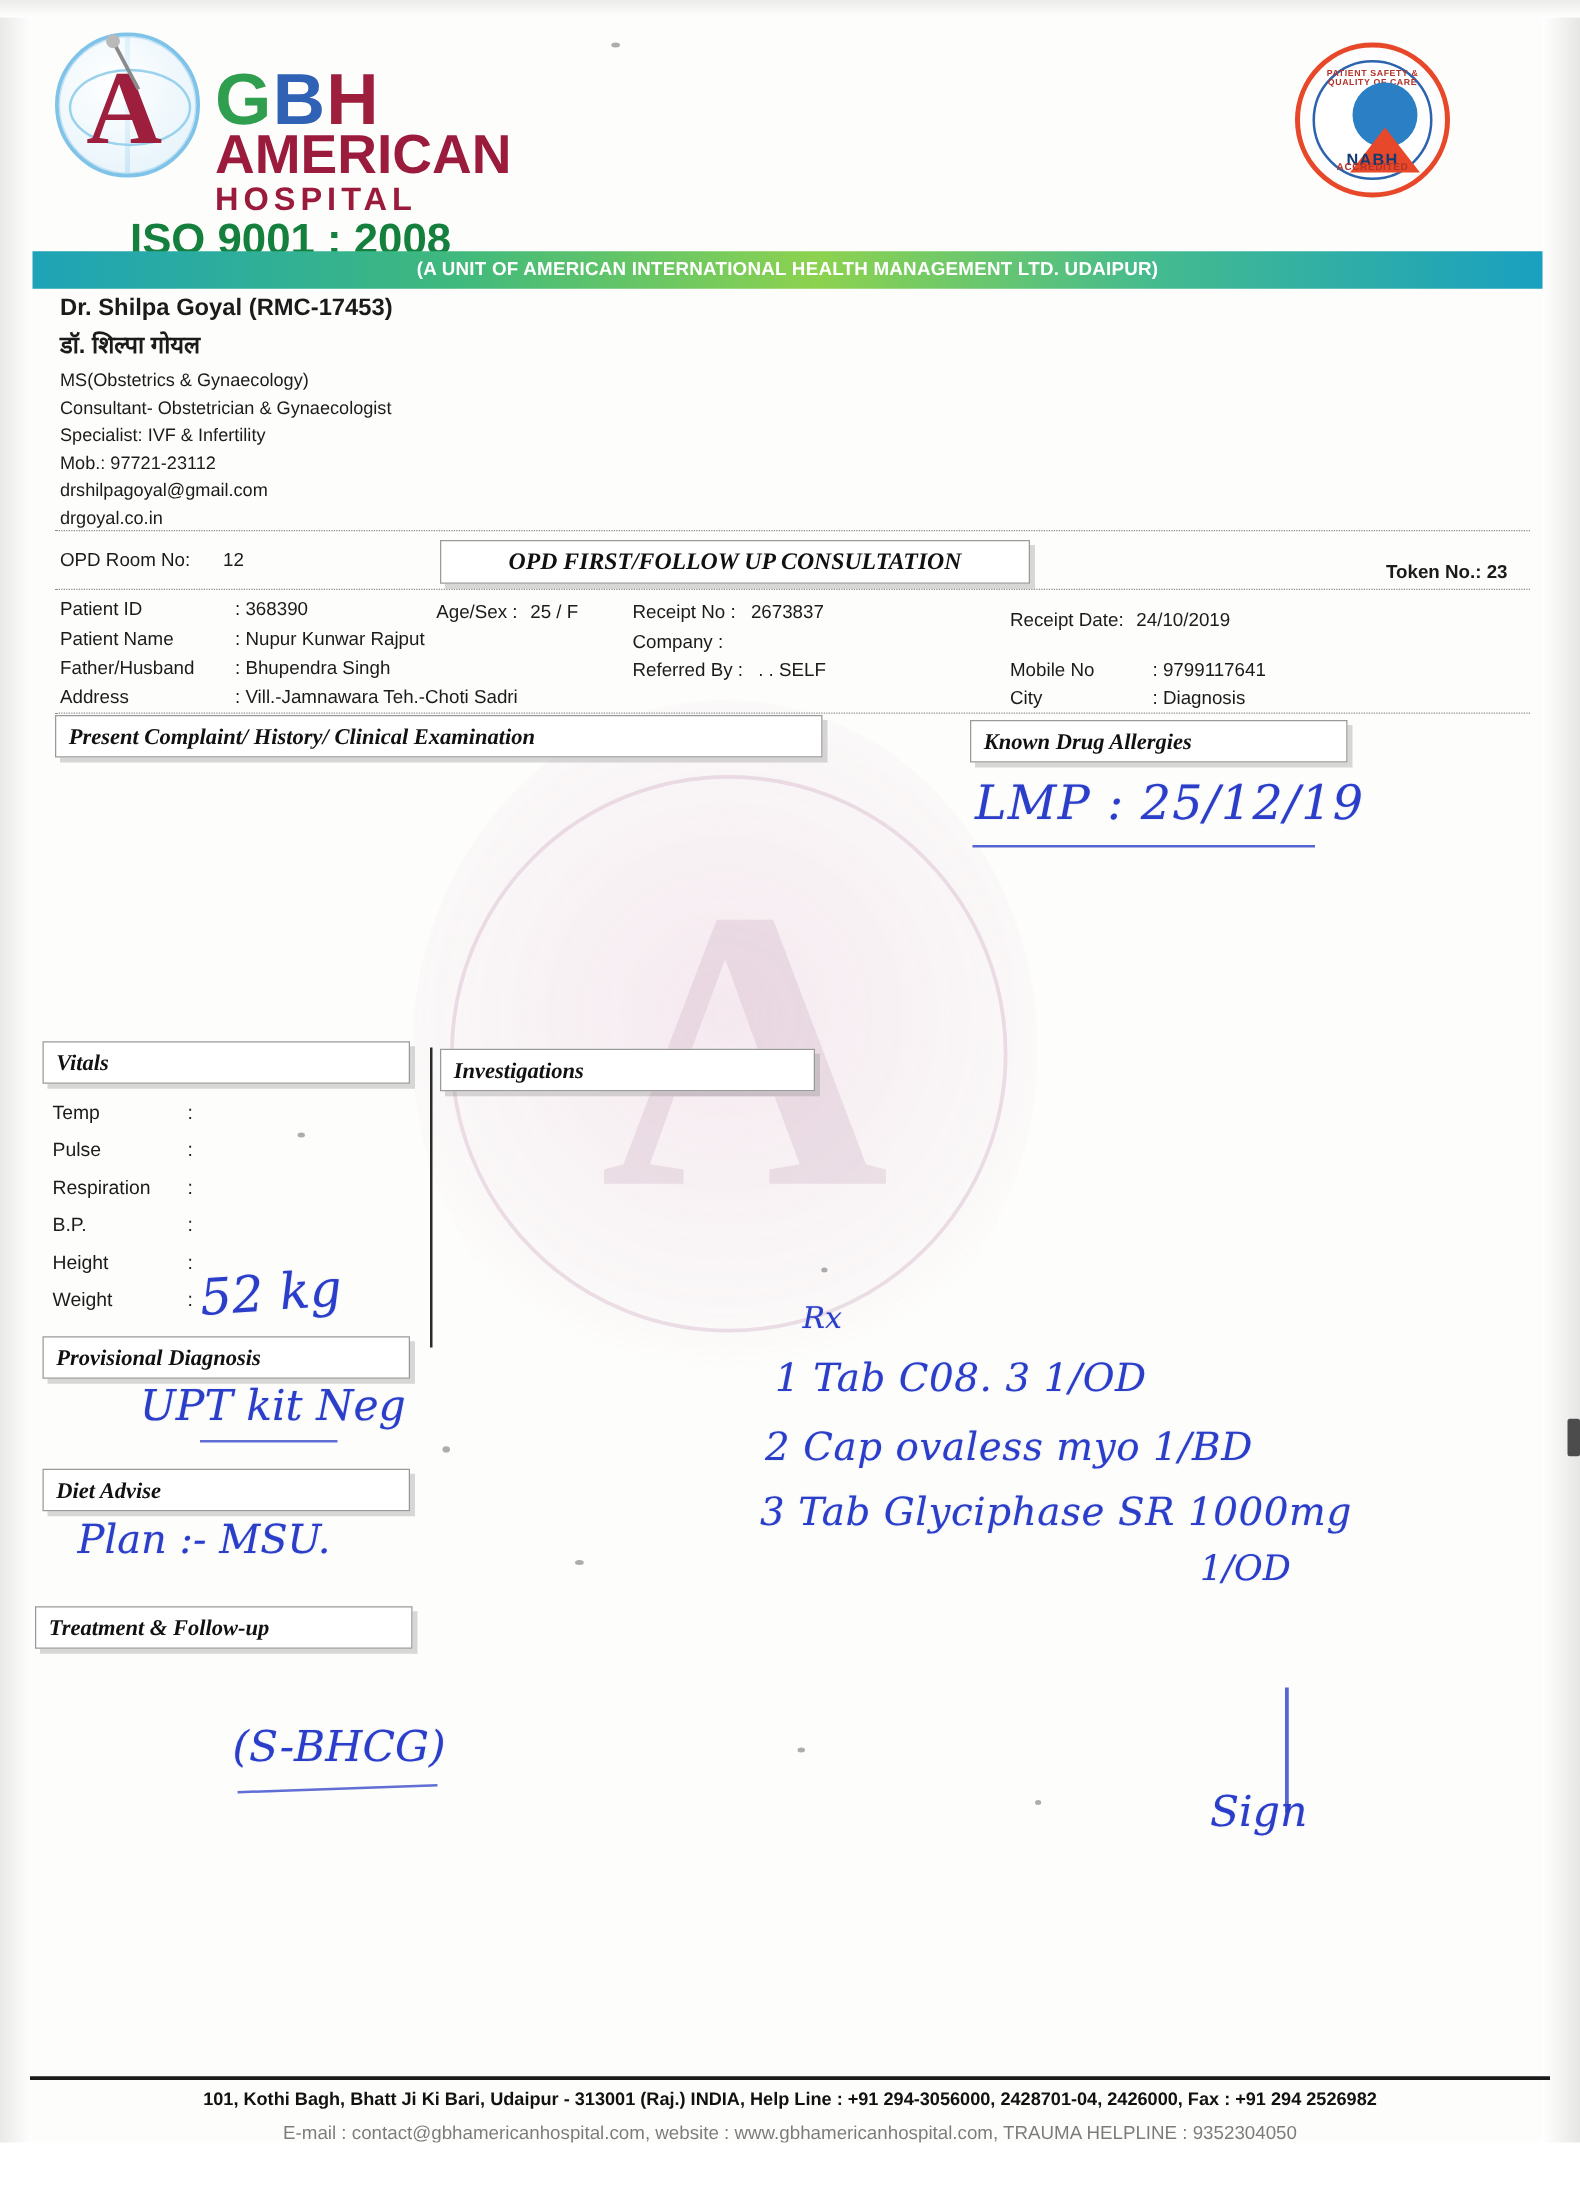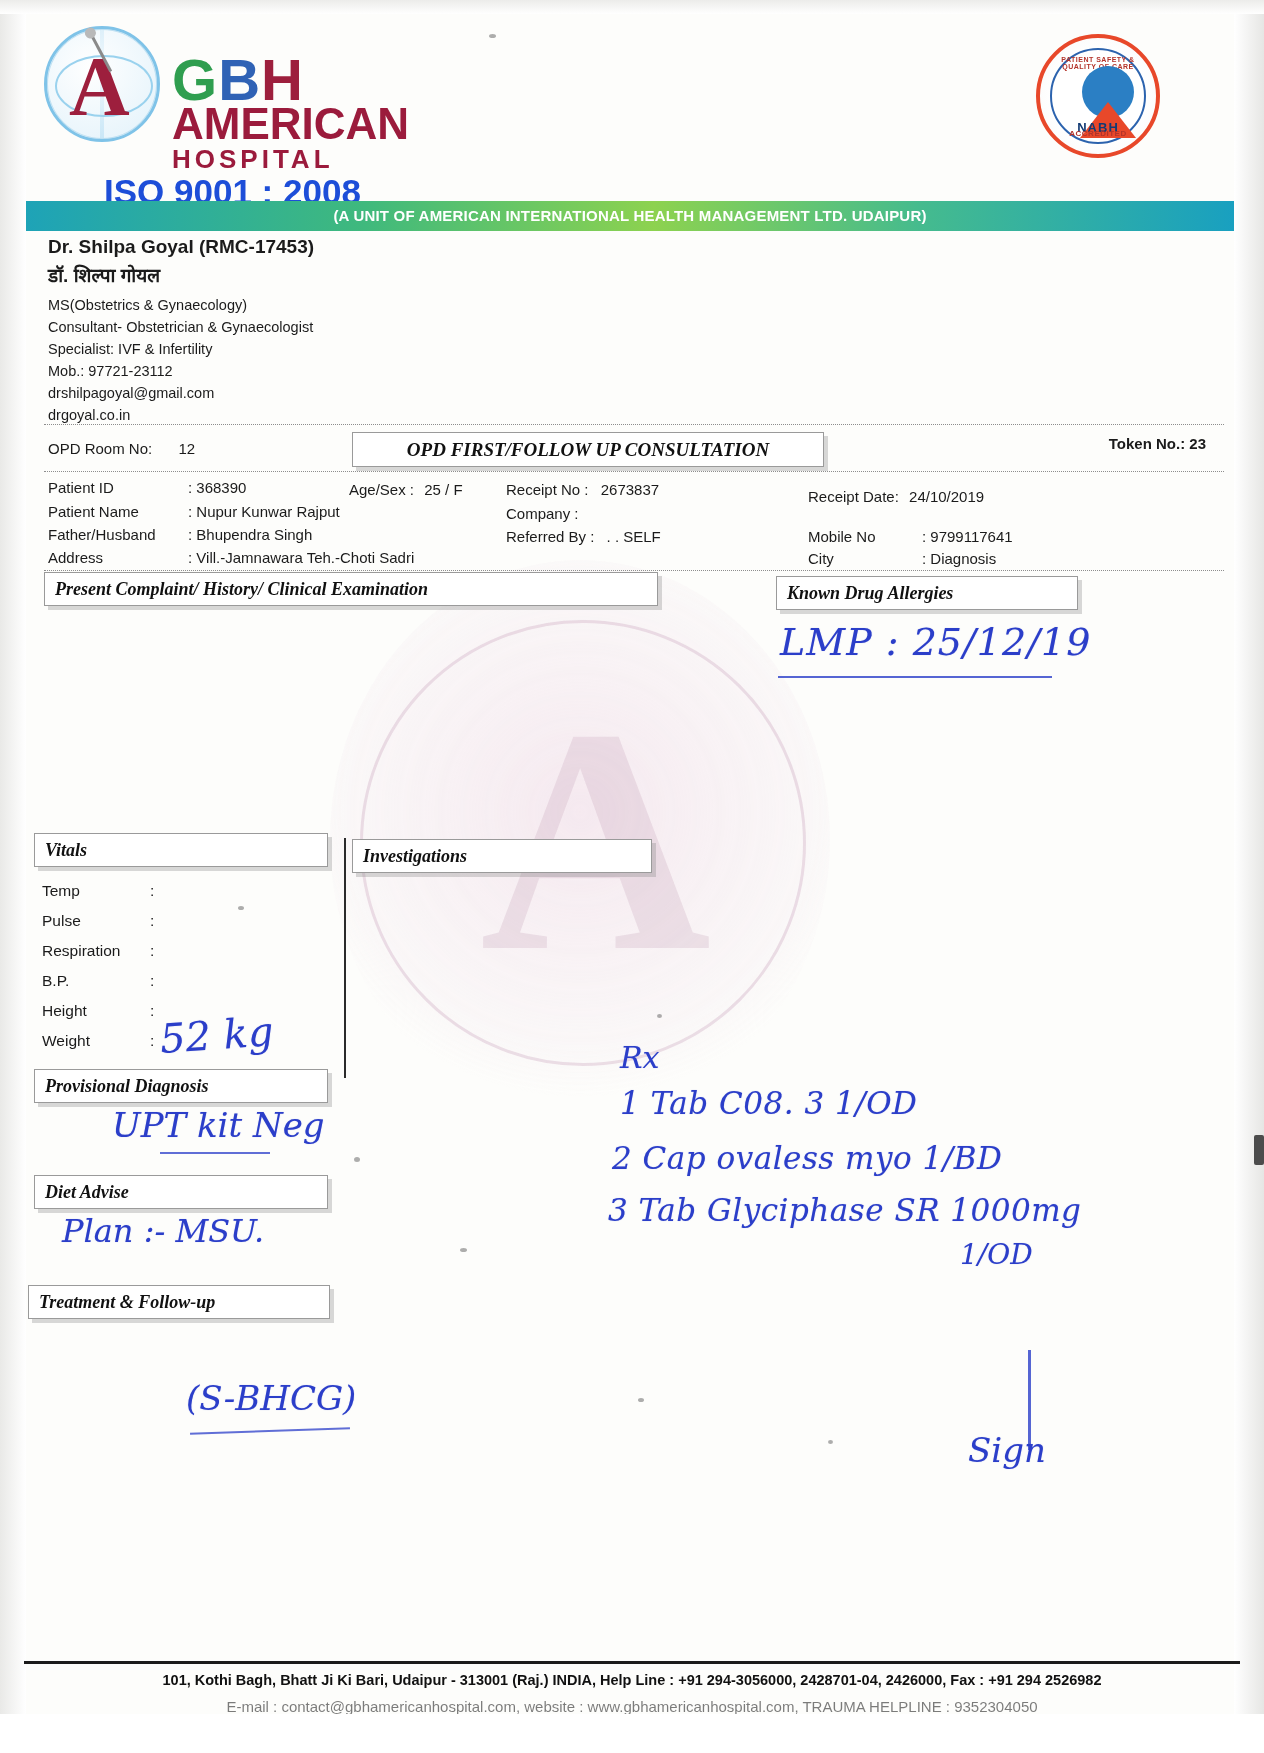--- a/index.html
+++ b/index.html
@@ -47,21 +47,21 @@
   .gbh .b{color:#2f62b5;}
   .gbh .h{color:#9d1f3d;}
   .american{
     position:absolute;left:128px;top:78px;font-weight:bold;font-size:44px;line-height:40px;letter-spacing:0px;
     color:#9b1b3c;
   }
   .hospital{
     position:absolute;left:128px;top:118px;font-weight:bold;font-size:26px;letter-spacing:4px;color:#9b1b3c;
   }
   .iso{
-    position:absolute;left:60px;top:146px;font-weight:bold;font-size:35px;color:#1d4ed8;letter-spacing:0px;
+    position:absolute;left:60px;top:146px;font-weight:bold;font-size:35px;color:#15803d;letter-spacing:0px;
   }
   .cin{
     position:absolute;left:60px;top:183px;font-size:12px;font-weight:bold;color:#3a3a3a;letter-spacing:.2px;
   }
 
   .nabh{
     position:absolute;right:104px;top:34px;width:116px;height:116px;border-radius:50%;
     border:4px solid #e8482a;
     background:radial-gradient(circle at 50% 50%,#ffffff 55%, #f7f7f7 100%);
   }
@@ -109,21 +109,21 @@
   .opd-room .v{margin-left:22px;}
   .title-box{
     position:absolute;left:352px;top:432px;width:470px;height:33px;
     border:1px solid #9a9a9a;background:#ffffff;
     box-shadow:4px 4px 0 rgba(120,120,120,.28);
   }
   .title-box span{
     display:block;text-align:center;font-family:"Liberation Serif", serif;font-style:italic;font-weight:bold;
     font-size:19px;line-height:33px;color:#111;
   }
-  .token{position:absolute;right:58px;top:435px;font-size:15px;font-weight:bold;color:#1b1b1b;}
+  .token{position:absolute;right:58px;top:449px;font-size:15px;font-weight:bold;color:#1b1b1b;}
 
   
   .pfield{position:absolute;font-size:15px;color:#1b1b1b;white-space:nowrap;}
   .lbl{display:inline-block;}
   .val{display:inline-block;}
 
   
   .sec{
     position:absolute;border:1px solid #9a9a9a;background:#ffffff;
     box-shadow:4px 4px 0 rgba(130,130,130,.30);
@@ -342,21 +342,21 @@
   <div class="hw" style="left:780px;top:620px;font-size:38px;letter-spacing:1px;">LMP : 25/12/19</div>
   <div style="position:absolute;left:778px;top:676px;width:274px;height:2px;background:#2b3ec9;opacity:.8;"></div>
 
   <div class="hw" style="left:160px;top:1012px;font-size:40px;transform:rotate(-4deg);">52 kg</div>
 
   <div class="hw" style="left:112px;top:1105px;font-size:34px;">UPT kit Neg</div>
   <div style="position:absolute;left:160px;top:1152px;width:110px;height:2px;background:#2b3ec9;opacity:.75;"></div>
 
   <div class="hw" style="left:62px;top:1212px;font-size:32px;">Plan :- MSU.</div>
 
-  <div class="hw" style="left:620px;top:1040px;font-size:30px;">Rx</div>
+  <div class="hw" style="left:642px;top:1040px;font-size:24px;">Rx</div>
   <div class="hw" style="left:620px;top:1085px;font-size:31px;letter-spacing:.5px;">1 Tab  C08. 3  1/OD</div>
   <div class="hw" style="left:612px;top:1140px;font-size:31px;letter-spacing:.5px;">2 Cap  ovaless myo  1/BD</div>
   <div class="hw" style="left:608px;top:1192px;font-size:31px;letter-spacing:.5px;">3 Tab  Glyciphase SR 1000mg</div>
   <div class="hw" style="left:960px;top:1238px;font-size:28px;">1/OD</div>
 
   <div class="hw" style="left:186px;top:1378px;font-size:34px;">(S-BHCG)</div>
   <div style="position:absolute;left:190px;top:1430px;width:160px;height:2px;background:#2b3ec9;opacity:.75;transform:rotate(-2deg);"></div>
 
   <div style="position:absolute;left:1028px;top:1350px;width:3px;height:100px;background:#2b3ec9;opacity:.8;"></div>
   <div class="hw" style="left:968px;top:1430px;font-size:34px;">Sign</div>

